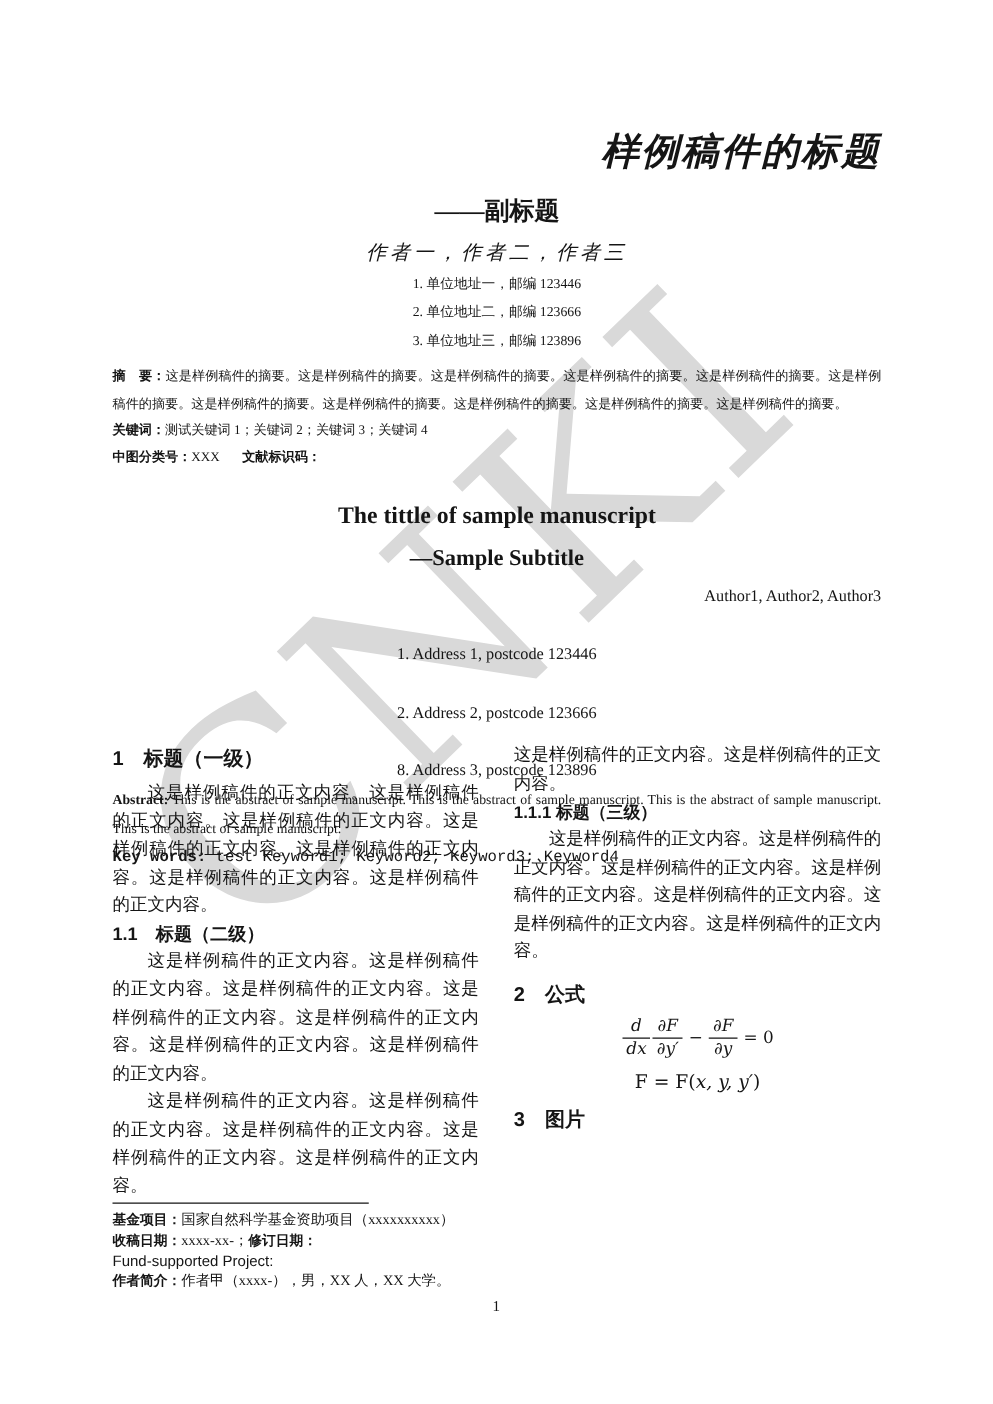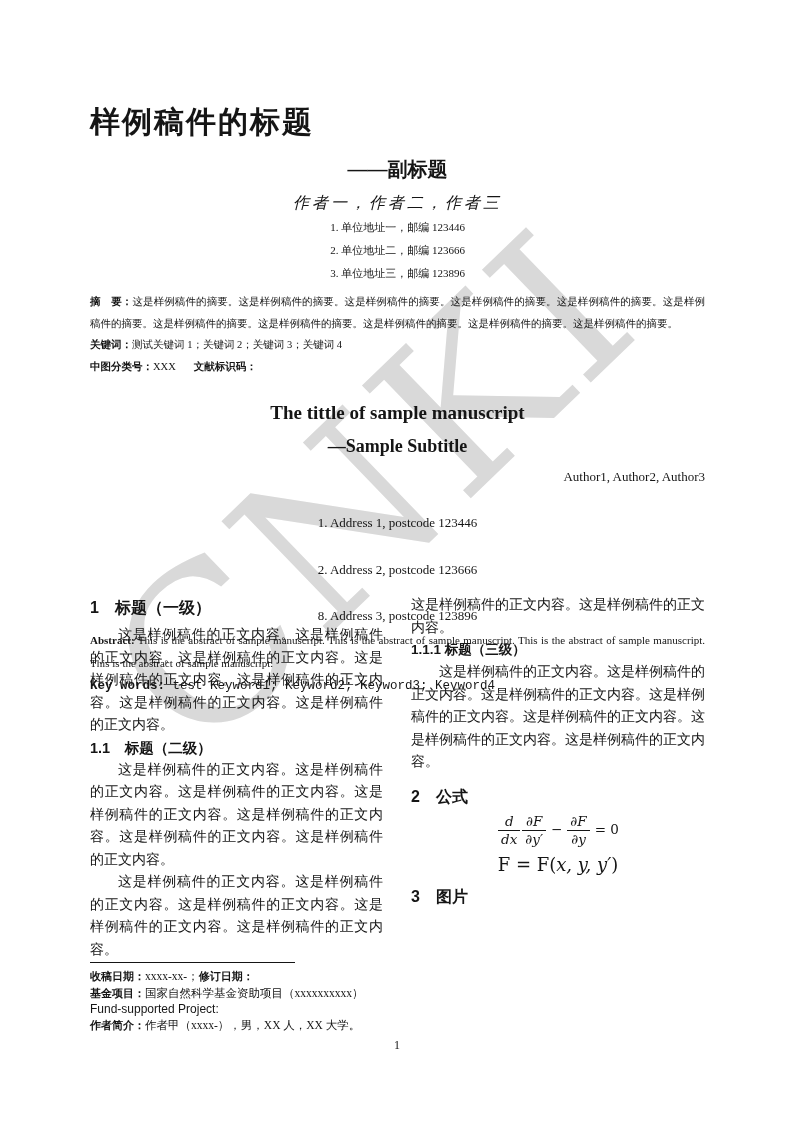--- a/index.html
+++ b/index.html
@@ -26,21 +26,21 @@
     letter-spacing: 6px;
     color: #d9d9d9;
     z-index: 0;
     white-space: nowrap;
     user-select: none;
   }
   .layer { position: absolute; z-index: 1; }
 
   
   .head-block { top: 100px; left: 90px; width: 615px; }
-  .cn-title { font-size: 30px; font-weight: 700; text-align: left; line-height: 44px; letter-spacing: 2px; }
+  .cn-title { font-size: 30px; font-weight: 700; text-align: right; line-height: 44px; letter-spacing: 2px; font-style: italic; }
   .cn-subtitle { font-size: 20px; font-weight: 700; text-align: center; line-height: 28px; margin-top: 11px; }
   .cn-authors { font-size: 16px; font-style: italic; text-align: center; line-height: 22px; margin-top: 9px; letter-spacing: 3px; }
   .cn-affils { margin-top: 2px; }
   .cn-affil { font-size: 11px; text-align: center; line-height: 23px; }
   .cn-abs { font-size: 10.5px; line-height: 21.5px; text-align: justify; margin-top: 6px; }
   .cn-kw, .cn-clc { font-size: 10.5px; line-height: 21.5px; }
   .lbl { font-weight: 700; font-family: "Liberation Sans", sans-serif; font-size: 10.5px; }
   .clc-gap { display: inline-block; width: 18px; }
 
   .en-title { font-size: 19px; font-weight: 700; text-align: center; line-height: 24px; margin-top: 24px; }
@@ -63,21 +63,21 @@
   .bh1-sec { margin-top: 12px; margin-bottom: 6px; }
 
   
   .formula { text-align: center; font-size: 13.5px; line-height: 18px; margin: 6px 0 0 0; font-family: "DejaVu Serif", serif; }
   .formula i { font-style: italic; }
   .frac { display: inline-block; vertical-align: middle; text-align: center; margin: 0 1px; }
   .frac .num { display: block; border-bottom: 1px solid #151515; padding: 0 3px 1px 3px; line-height: 15px; }
   .frac .den { display: block; padding: 1px 3px 0 3px; line-height: 15px; }
   .op { margin: 0 4px; }
   .rhs { margin-left: 4px; }
-  .formula2 { margin-top: 9px; font-size: 18px; }
+  .formula2 { margin-top: 9px; font-size: 15px; }
 
   
   .footnotes { top: 962px; left: 90px; width: 615px; }
   .foot-rule { width: 205px; height: 0; border-top: 1.3px solid #151515; margin-bottom: 5px; }
   .fline { font-size: 11.5px; line-height: 16.5px; }
   .fline .flbl { font-weight: 700; font-family: "Liberation Sans", sans-serif; font-size: 11px; }
   .fline-en { font-family: "Liberation Sans", sans-serif; font-size: 12px; line-height: 16px; }
   .page-num { position: absolute; left: 0; right: 0; top: 1038px; text-align: center; font-size: 12px; z-index: 1; }
 </style>
 </head>
@@ -133,21 +133,21 @@
       </div>
 
       <div class="formula formula2"><span>F = F(</span><i>x, y, y′</i><span>)</span></div>
 
       <div class="bh1 bh1-sec">3　图片</div>
     </div>
   </div>
 
   <div class="layer footnotes">
     <div class="foot-rule"></div>
+    <div class="fline"><span class="flbl">基金项目：</span><span>国家自然科学基金资助项目（xxxxxxxxxx）</span></div>
     <div class="fline"><span class="flbl">收稿日期：</span><span>xxxx-xx-；</span><span class="flbl">修订日期：</span></div>
-    <div class="fline"><span class="flbl">基金项目：</span><span>国家自然科学基金资助项目（xxxxxxxxxx）</span></div>
     <div class="fline-en">Fund-supported Project:</div>
     <div class="fline"><span class="flbl">作者简介：</span><span>作者甲（xxxx-），男，XX 人，XX 大学。</span></div>
   </div>
 
   <div class="page-num">1</div>
 
 </div>
 
 </body></html>

